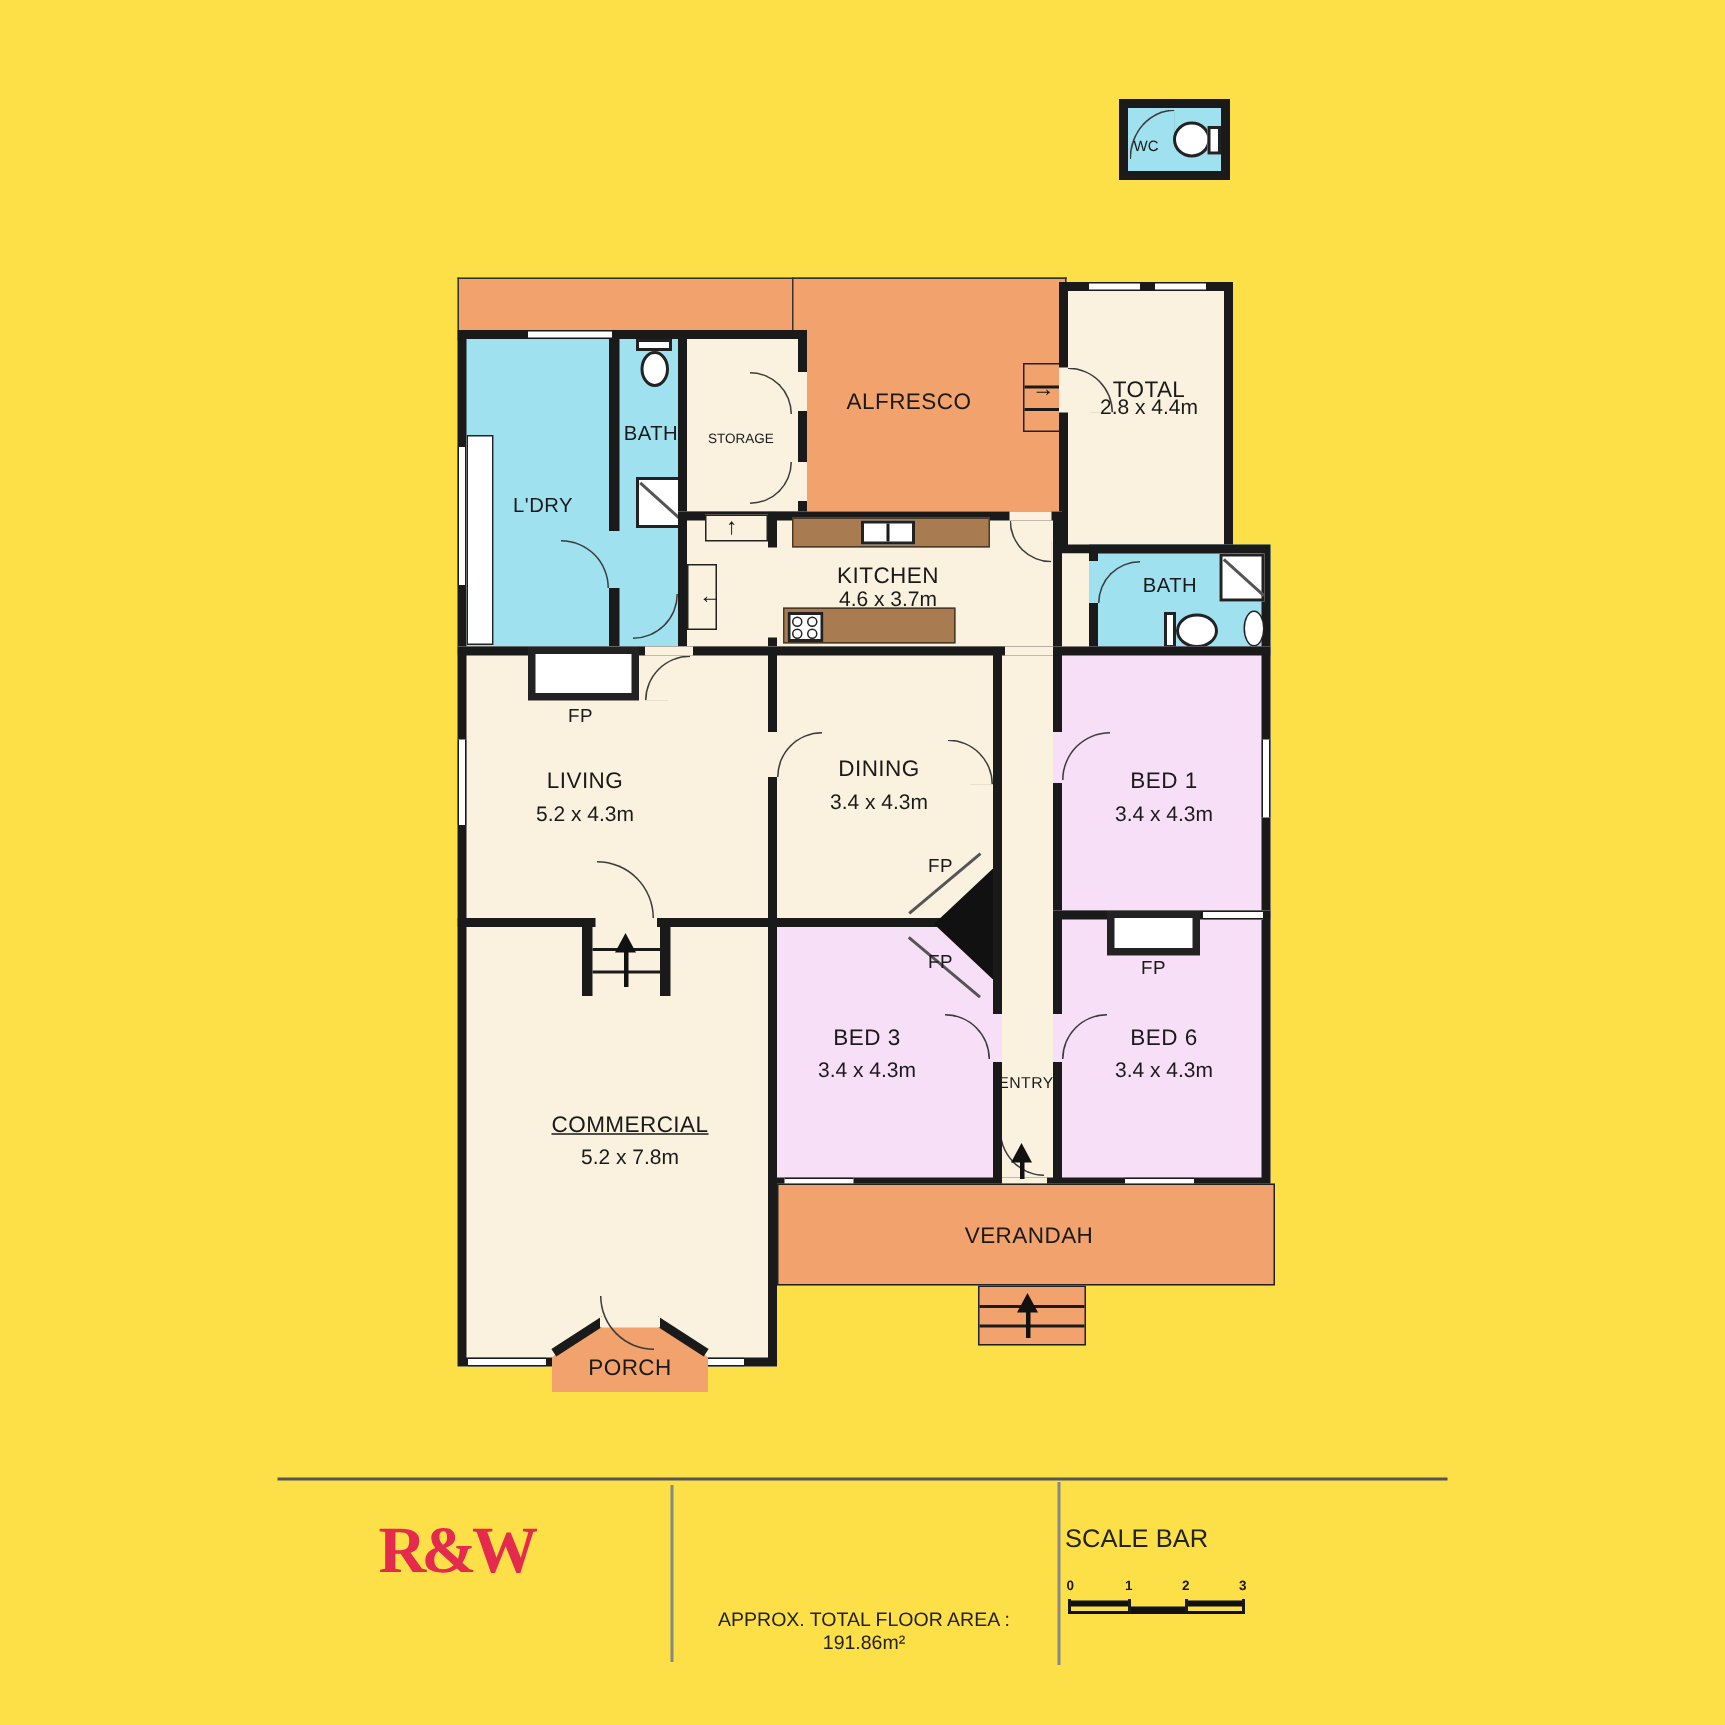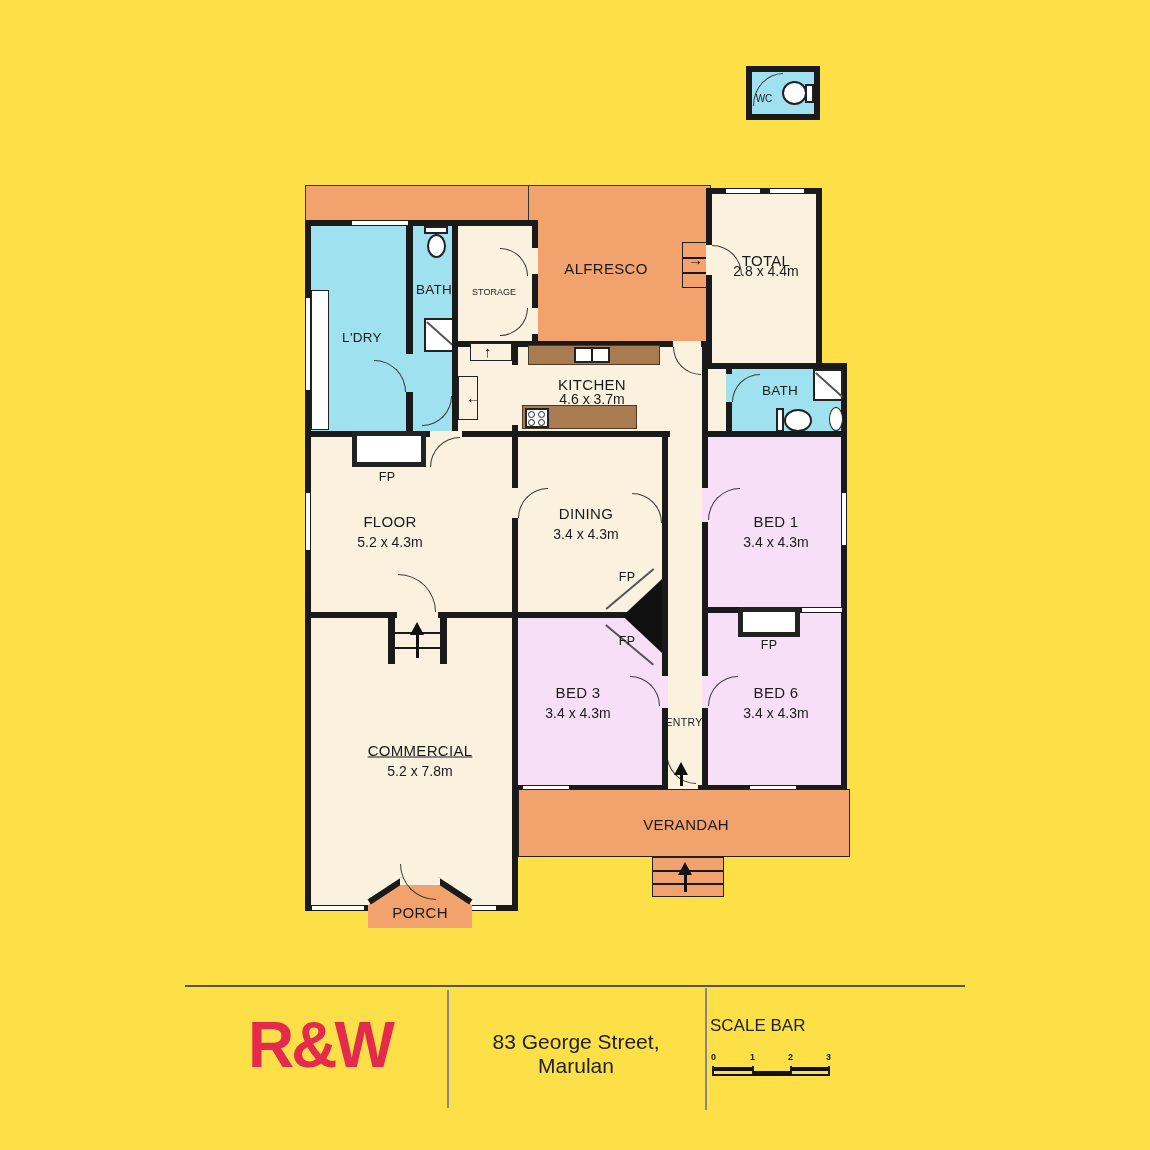--- a/index.html
+++ b/index.html
@@ -33,22 +33,22 @@
   .oval{border-radius:50%;}
   .rung{position:absolute;background:#1a1a1a;height:1.5px;}
   .vrung{position:absolute;background:#1a1a1a;width:1.5px;}
   .arw{position:absolute;font-weight:bold;color:#111;line-height:1;}
   .tri-up{position:absolute;width:0;height:0;border-left:7px solid transparent;
           border-right:7px solid transparent;border-bottom:13px solid #111;}
   .stem{position:absolute;background:#111;width:3px;}
   .diag{position:absolute;background:#555;height:1.5px;transform-origin:left center;}
   #footer-rule{position:absolute;left:185px;top:985px;width:780px;height:1.5px;background:#555;}
   .vdiv{position:absolute;width:1.5px;background:#888;}
-  #logo{position:absolute;left:230px;top:1008px;width:180px;text-align:center;
-        font-family:Liberation Sans, sans-serif;font-weight:900;font-size:64px;color:#E42A4D;
+  #logo{position:absolute;left:214px;top:1008px;width:180px;text-align:center;
+        font-family:Liberation Serif, serif;font-weight:900;font-size:44px;color:#E42A4D;
         letter-spacing:-3px;}
   #address{position:absolute;left:455px;top:1030px;width:242px;text-align:center;font-size:21px;color:#222;}
   #area{position:absolute;left:455px;top:1072px;width:242px;text-align:center;font-size:13px;color:#222;}
   #scale-title{position:absolute;left:710px;top:1016px;font-size:17px;color:#222;}
   .tick-num{position:absolute;font-size:9px;font-weight:bold;top:0;}
 </style>
 </head>
 <body>
 
 <div id="canvas">
@@ -141,21 +141,21 @@
   <div class="fix" style="left:352px;top:431px;width:74px;height:36px;border-width:5px;"></div>
   <div class="lbl fp" style="left:387px;top:477px;">FP</div>
 
   <div class="gap cream" style="left:430px;top:431px;width:32px;height:6px;"></div>
   <div class="arc arc-tl" style="left:430px;top:437px;width:30px;height:30px;"></div>
 
   <div class="gap cream" style="left:512px;top:488px;width:6px;height:30px;"></div>
   <div class="arc arc-tl" style="left:518px;top:488px;width:30px;height:30px;"></div>
   <div class="gap cream" style="left:662px;top:493px;width:6px;height:30px;"></div>
   <div class="arc arc-tr" style="left:632px;top:493px;width:30px;height:30px;"></div>
-  <div class="lbl" style="left:390px;top:521px;">FLOOR</div>
+  <div class="lbl" style="left:390px;top:521px;">LIVING</div>
   <div class="dims" style="left:390px;top:542px;">5.2 x 4.3m</div>
   <div class="lbl" style="left:586px;top:513px;">DINING</div>
   <div class="dims" style="left:586px;top:534px;">3.4 x 4.3m</div>
 
   <div class="room cream" style="left:662px;top:431px;width:46px;height:360px;"></div>
   <div class="gap cream" style="left:670px;top:431px;width:32px;height:6px;"></div>
   <div class="lbl" style="left:684px;top:722px;font-size:10.5px;">ENTRY</div>
 
   <div class="gap cream" style="left:668px;top:785px;width:30px;height:6px;"></div>
   <div class="arc arc-bl" style="left:666px;top:752px;width:30px;height:32px;"></div>
@@ -220,21 +220,21 @@
   <div class="thin orange" style="left:652px;top:857px;width:72px;height:40px;border-color:#222;"></div>
   <div class="rung" style="left:653px;top:870px;width:70px;"></div>
   <div class="rung" style="left:653px;top:883px;width:70px;"></div>
   <div class="tri-up" style="left:678px;top:862px;"></div>
   <div class="stem" style="left:684px;top:874px;height:18px;"></div>
 
   <div id="footer-rule"></div>
   <div class="vdiv" style="left:447px;top:990px;height:118px;"></div>
   <div class="vdiv" style="left:705px;top:988px;height:122px;"></div>
   <div id="logo">R&amp;W</div>
-  <div id="address">83 George Street, Marulan</div>
+  <div id="area">APPROX. TOTAL FLOOR AREA : 191.86m²</div>
   <div id="scale-title">SCALE BAR</div>
   <div class="abs" style="left:712px;top:1052px;width:118px;height:26px;">
     <span class="tick-num" style="left:-1px;">0</span>
     <span class="tick-num" style="left:38px;">1</span>
     <span class="tick-num" style="left:76px;">2</span>
     <span class="tick-num" style="left:114px;">3</span>
     <div class="abs" style="left:0;top:22px;width:118px;height:1.5px;background:#111;"></div>
     <div class="abs" style="left:0;top:15px;width:40px;height:4px;background:#111;"></div>
     <div class="abs" style="left:40px;top:19px;width:38px;height:4px;background:#111;"></div>
     <div class="abs" style="left:78px;top:15px;width:40px;height:4px;background:#111;"></div>

